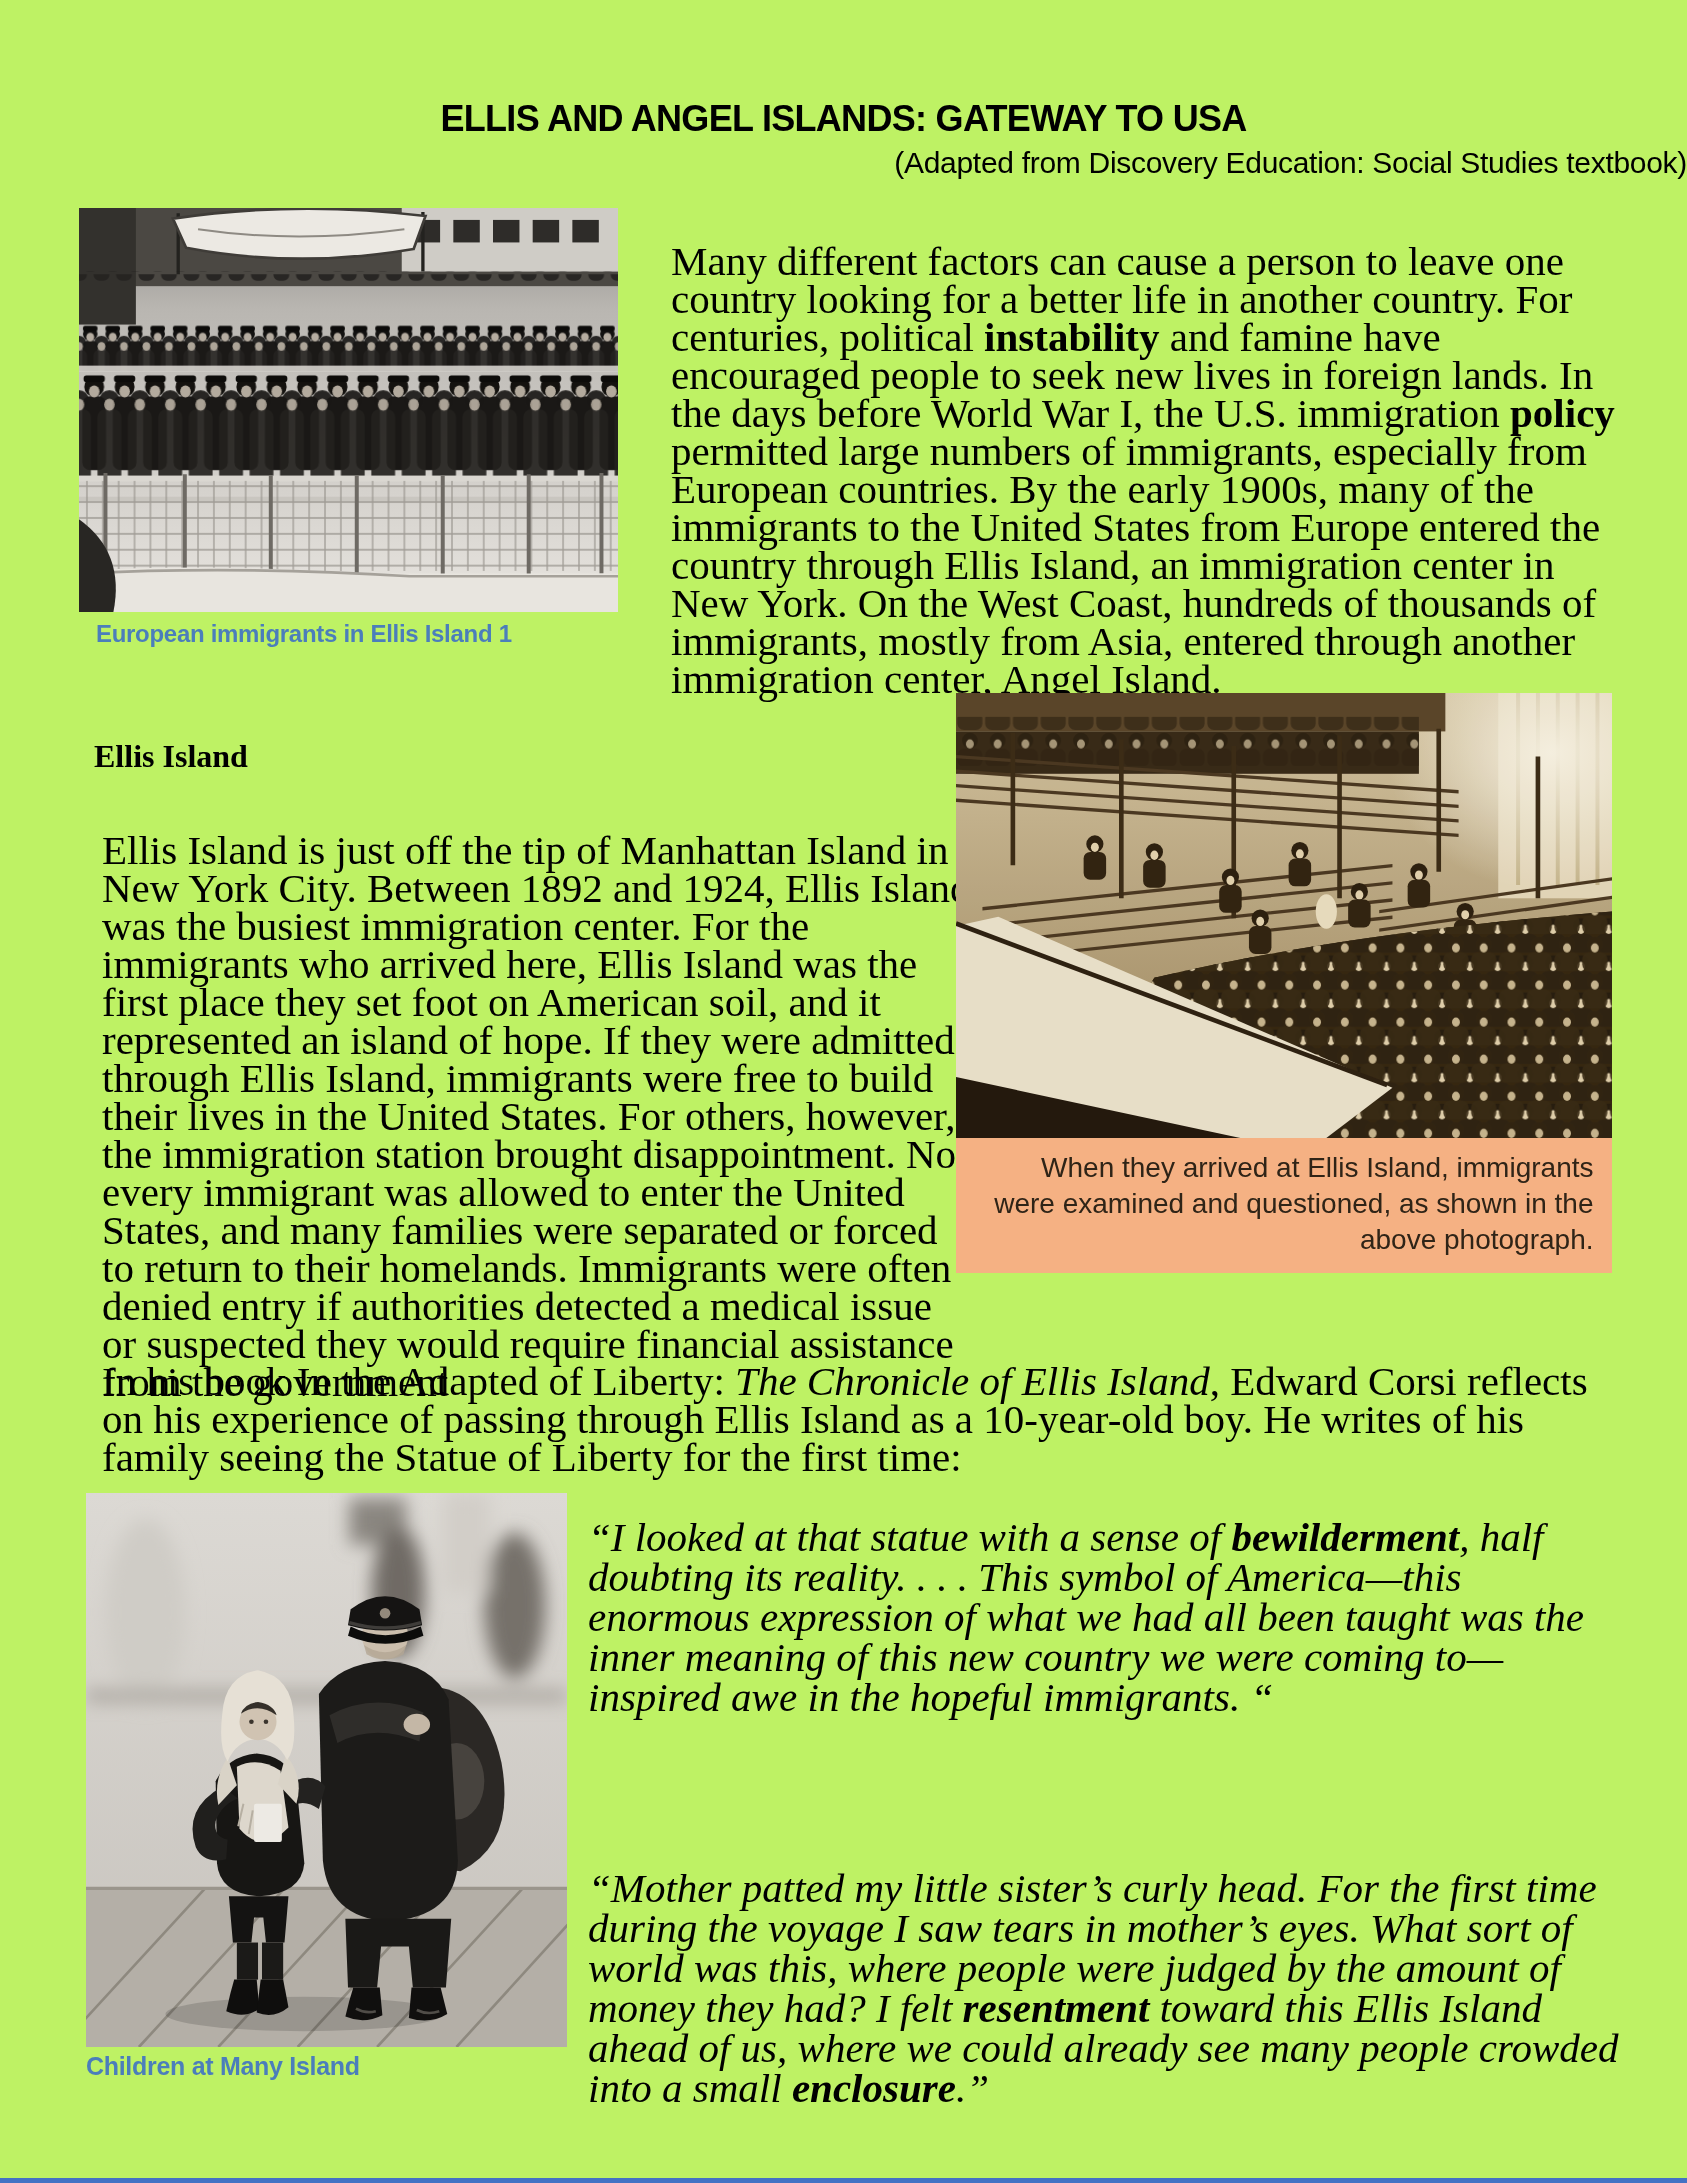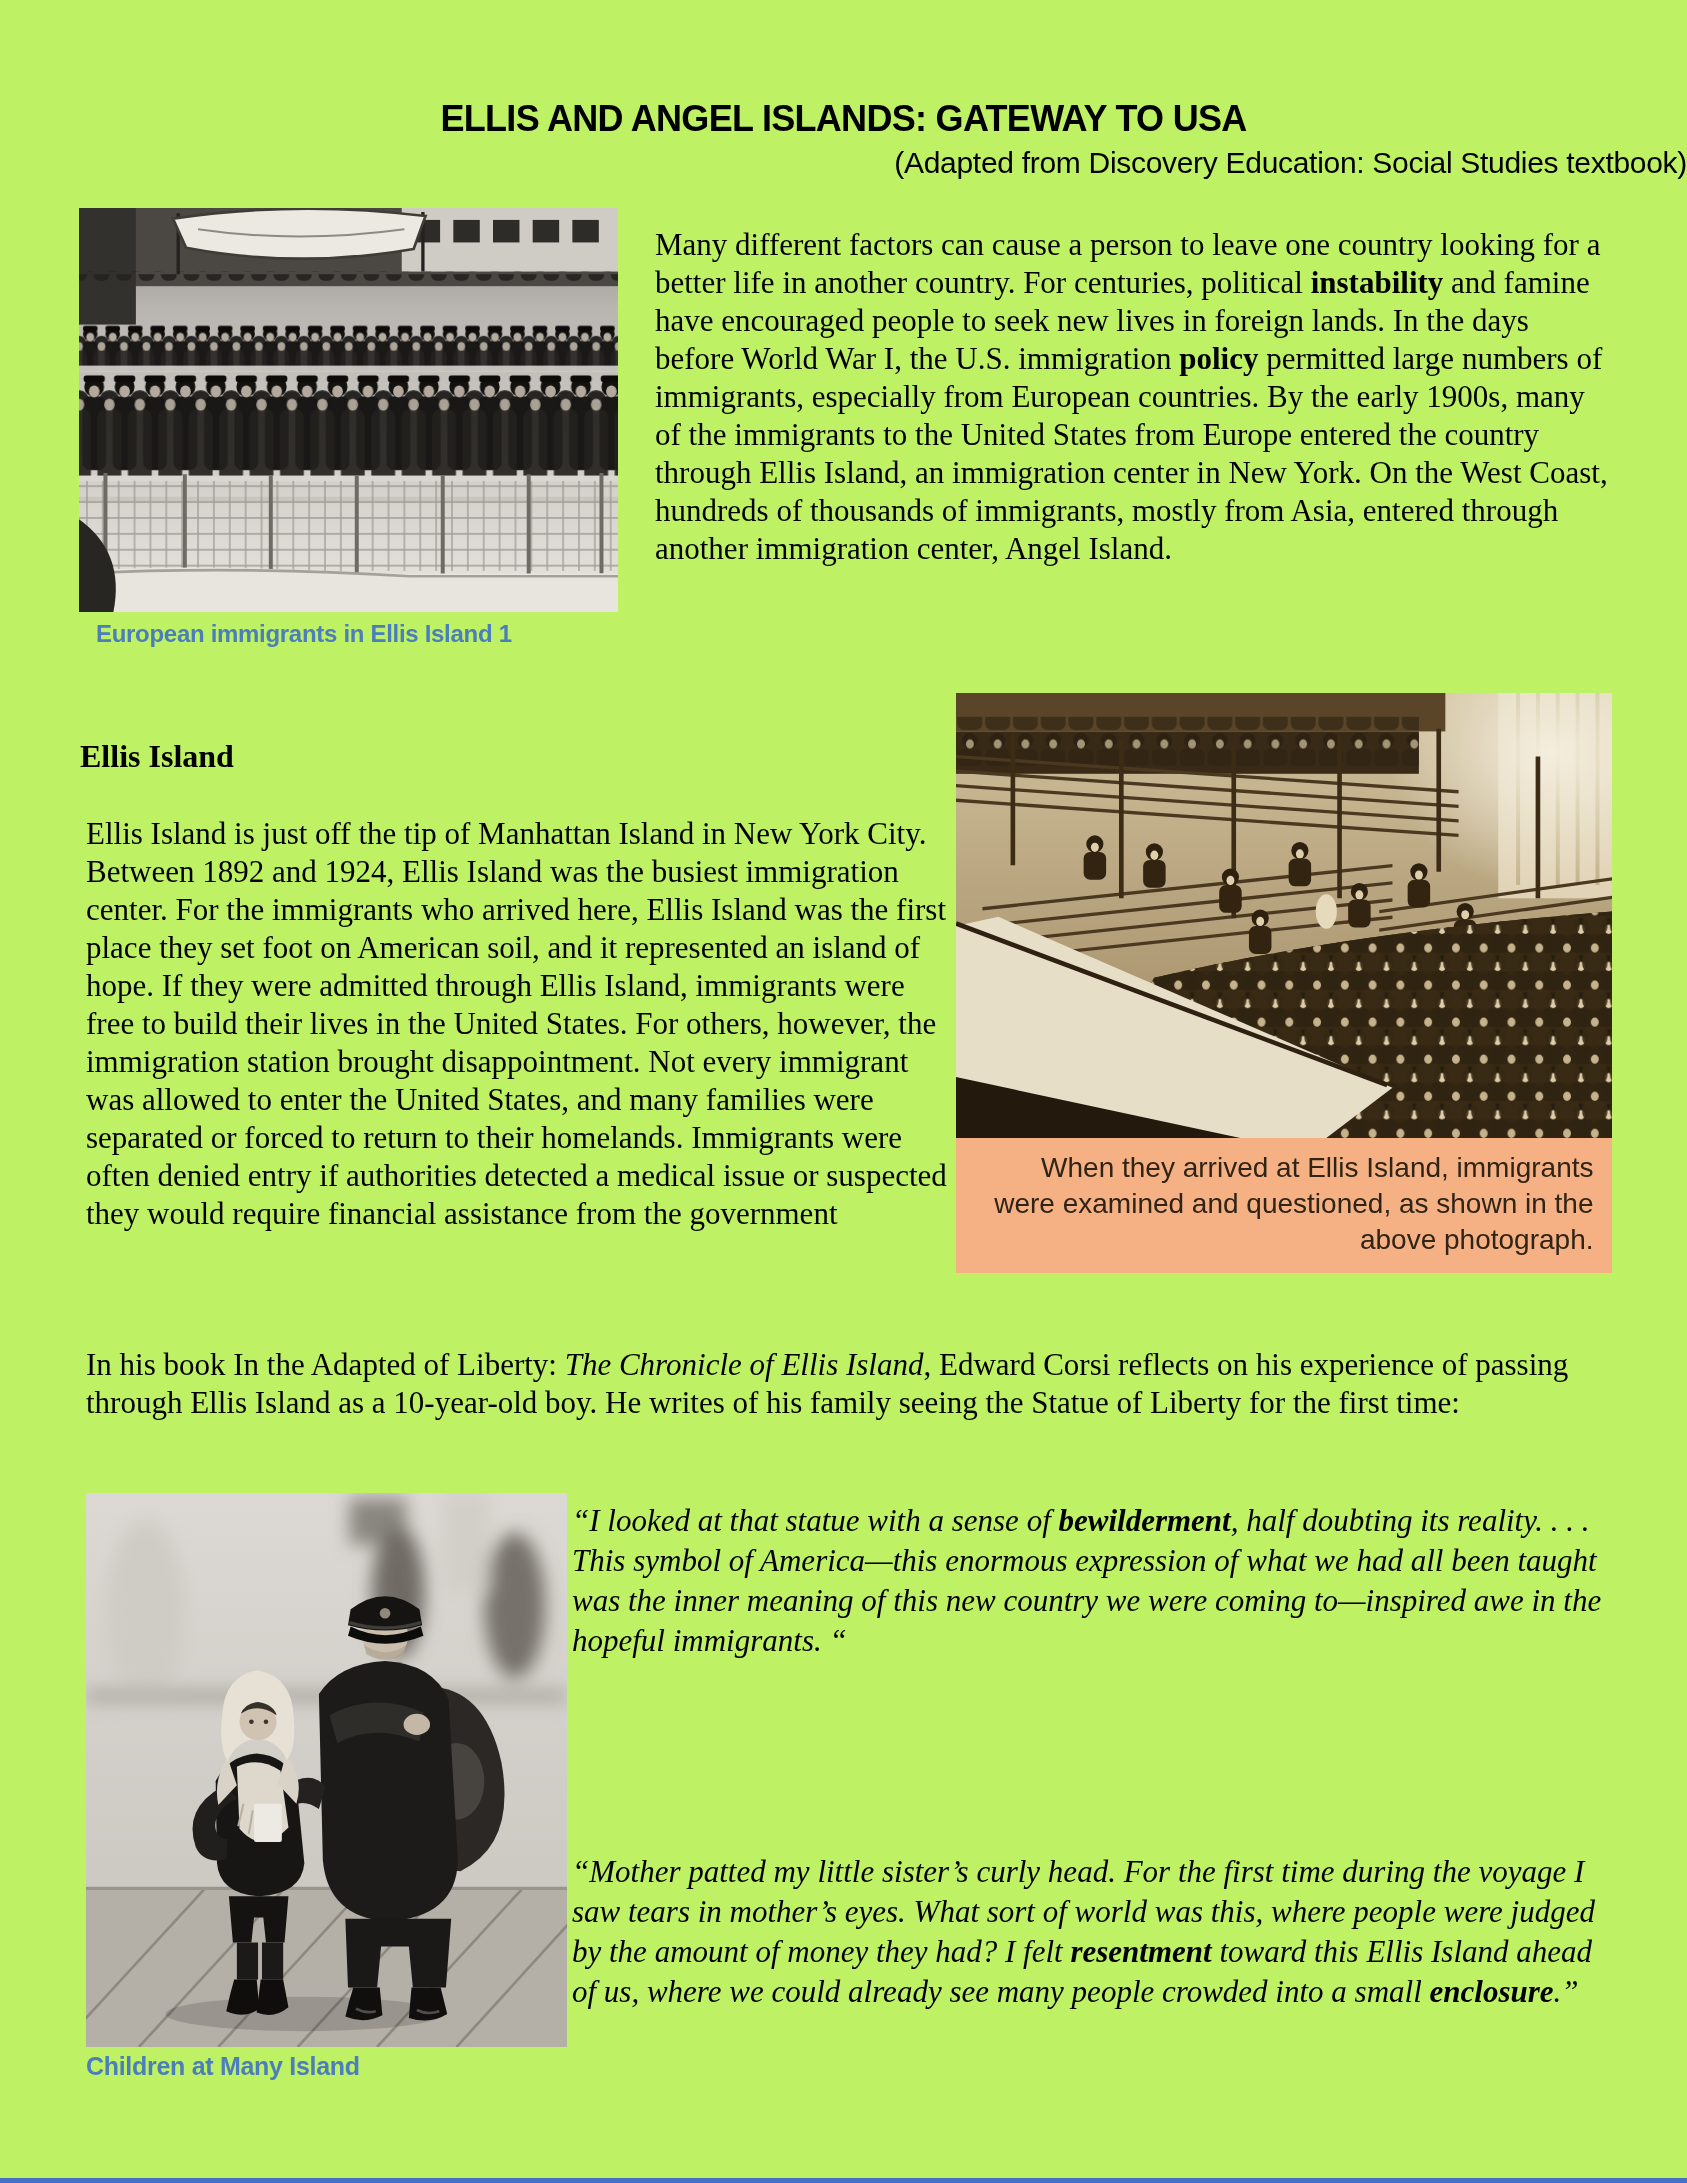--- a/index.html
+++ b/index.html
@@ -10,23 +10,23 @@
   .subtitle{position:absolute;left:0;right:0;top:146px;text-align:right;
             font:400 30px/1.15 "Liberation Sans",sans-serif;letter-spacing:-0.3px;}
   .photo{position:absolute;overflow:hidden;}
   .photo svg{display:block;width:100%;height:100%;}
   .ship{left:79px;top:208px;width:539px;height:404px;}
   .hall{left:956px;top:693px;width:656px;height:445px;}
   .kids{left:86px;top:1493px;width:481px;height:554px;}
   .cap{position:absolute;font:700 24px/1.25 "Liberation Sans",sans-serif;color:#4B7EBB;letter-spacing:-0.3px;}
   .cap1{left:96px;top:619px;}
   .cap3{left:86px;top:2051px;font-size:25px;}
-  .body{position:absolute;margin:0;font-family:"Liberation Serif",serif;font-size:31px;line-height:38px;}
+  .body{position:absolute;margin:16px;font-family:"Liberation Serif",serif;font-size:41px;line-height:38px;}
   .p1{left:655px;top:226px;width:959px;}
-  .h2{position:absolute;left:80px;top:737px;margin:0;font:700 32px/1.2 "Liberation Serif",serif;}
+  .h2{position:absolute;left:94px;top:737px;margin:0;font:700 32px/1.2 "Liberation Serif",serif;}
   .leftcol{left:86px;top:815px;width:873px;}
   .hallcap{position:absolute;left:956px;top:1138px;width:656px;box-sizing:border-box;
            padding:12px 18.5px 14.6px 18.5px;background:#F5B183;color:#2F2417;
            font:400 28px/36px "Liberation Sans",sans-serif;text-align:right;}
   .p2{left:86px;top:1346px;width:1528px;}
   .q1{left:572px;top:1501px;width:1035px;line-height:40px;}
   .p3{left:572px;top:1694px;width:1035px;}
   .q2{left:572px;top:1852px;width:1035px;line-height:40px;}
   .b{font-weight:700;}
   .i{font-style:italic;}

